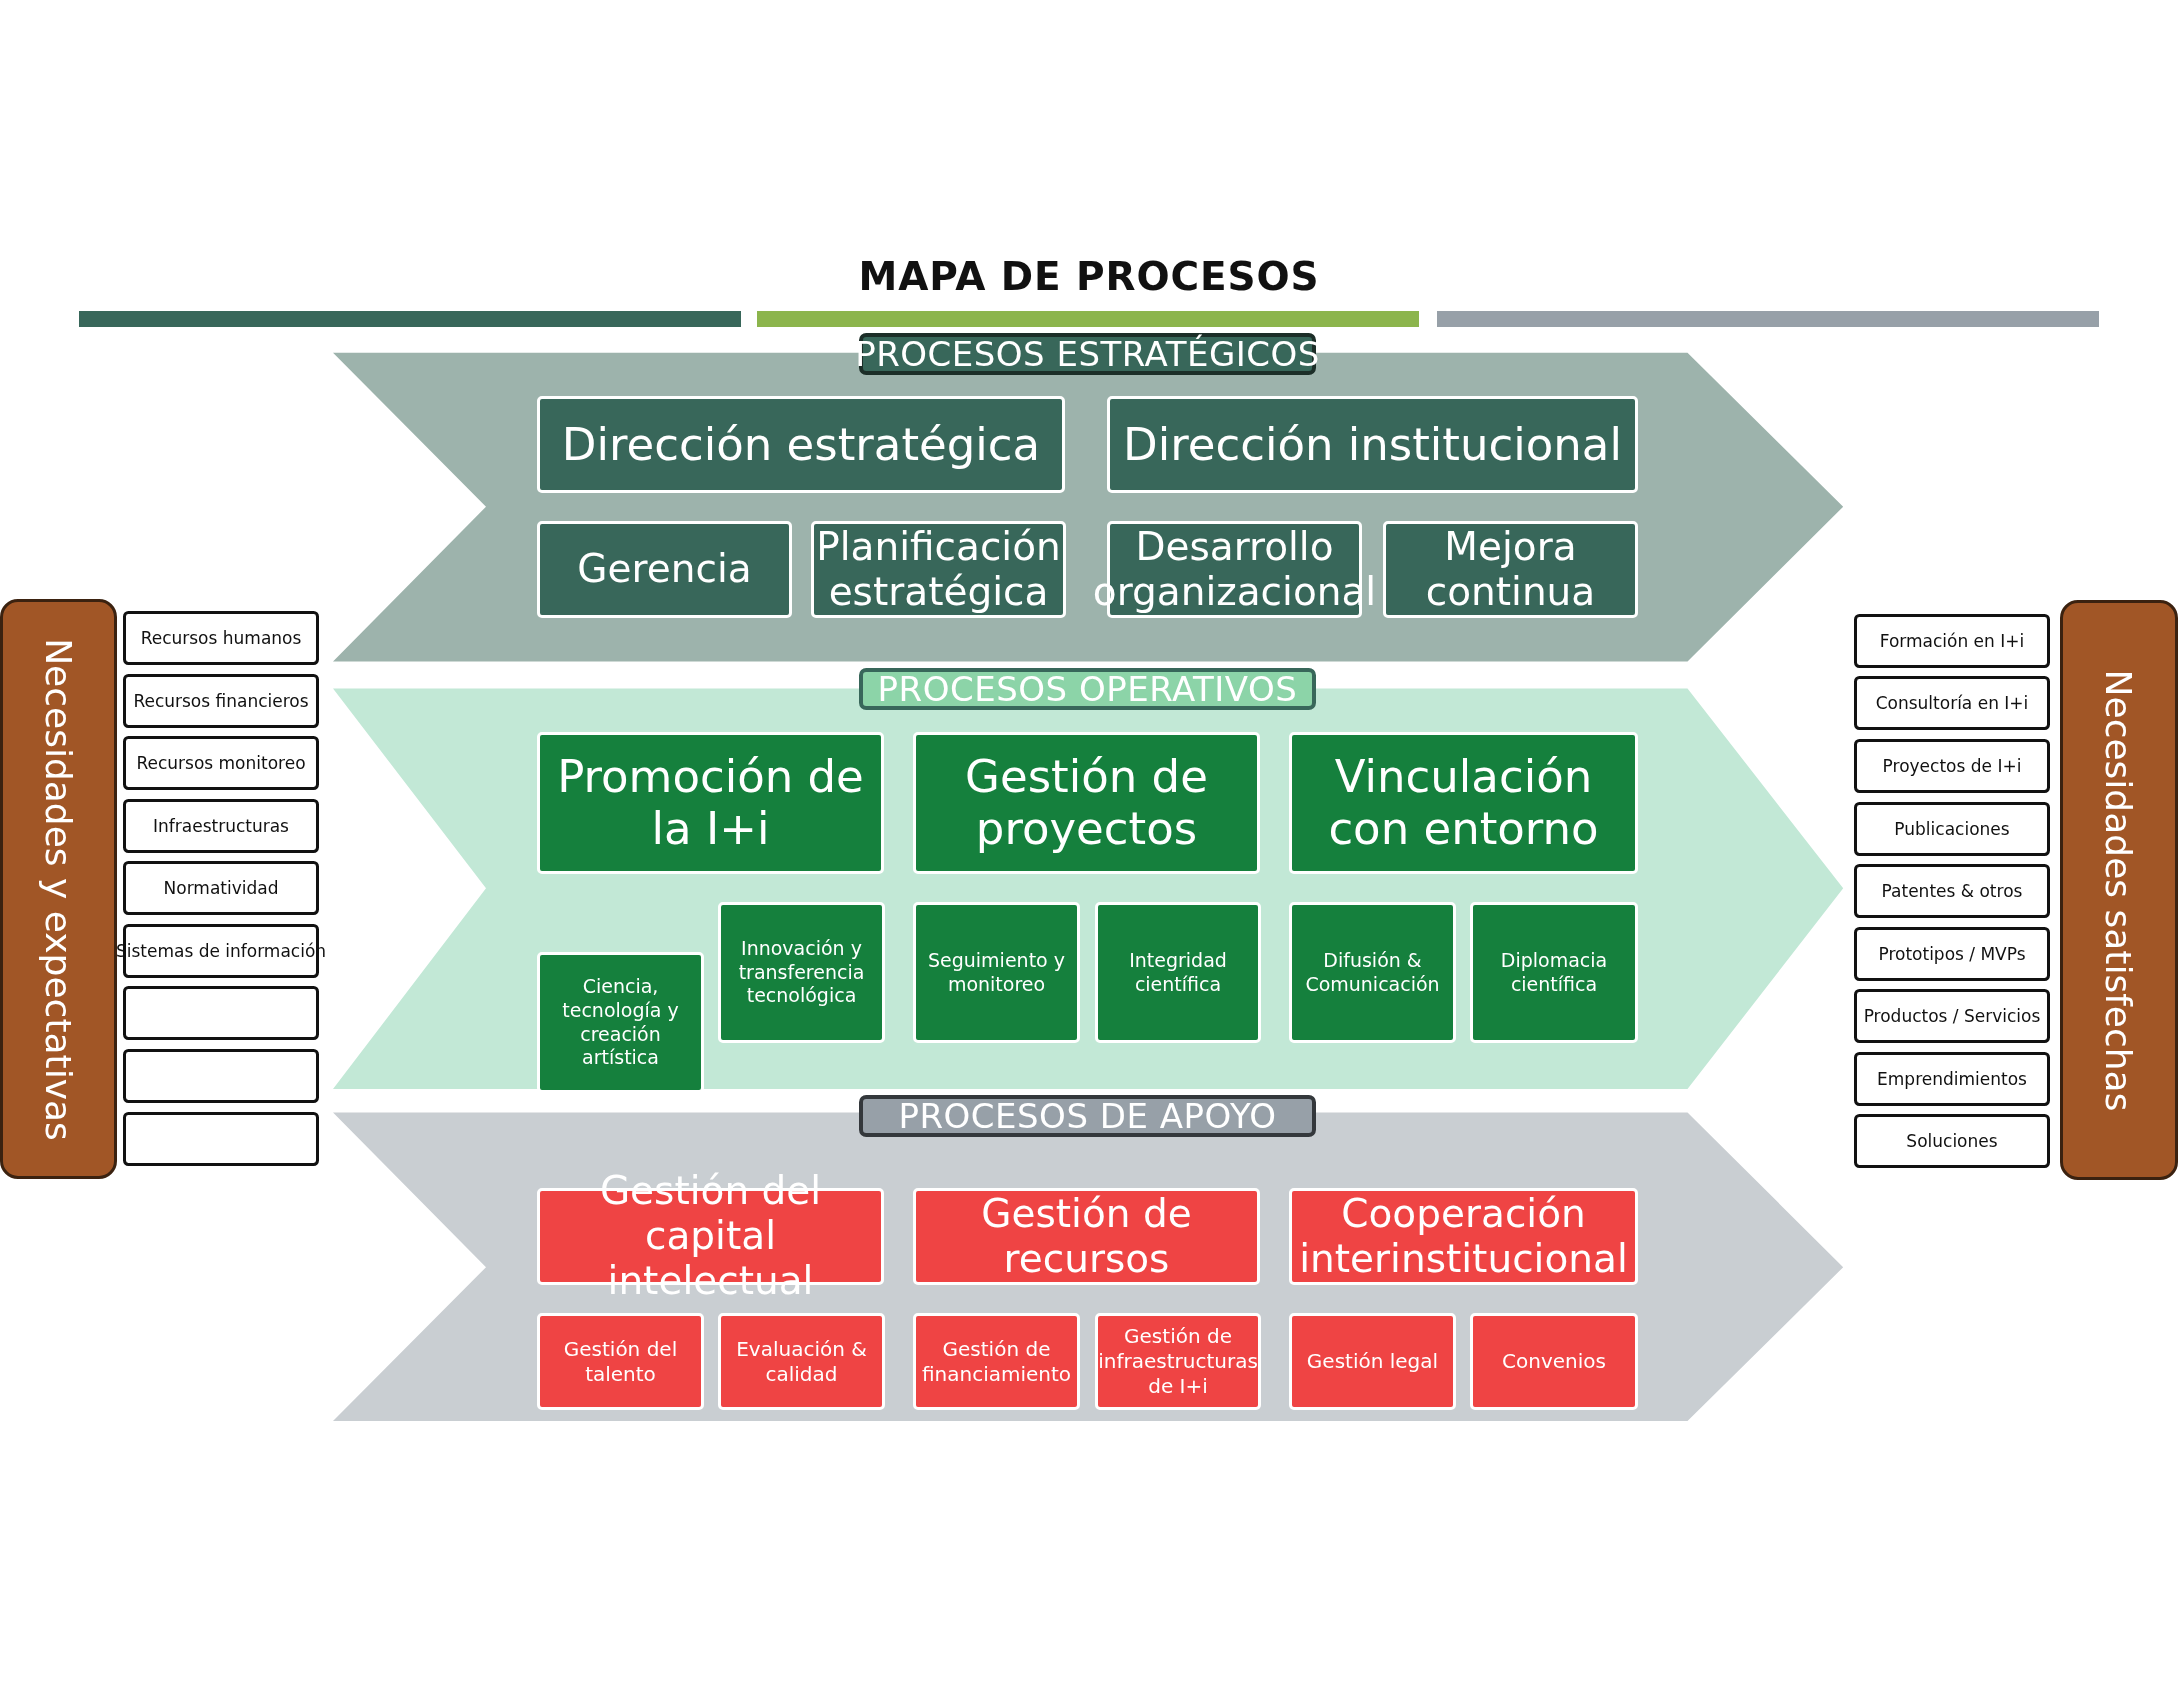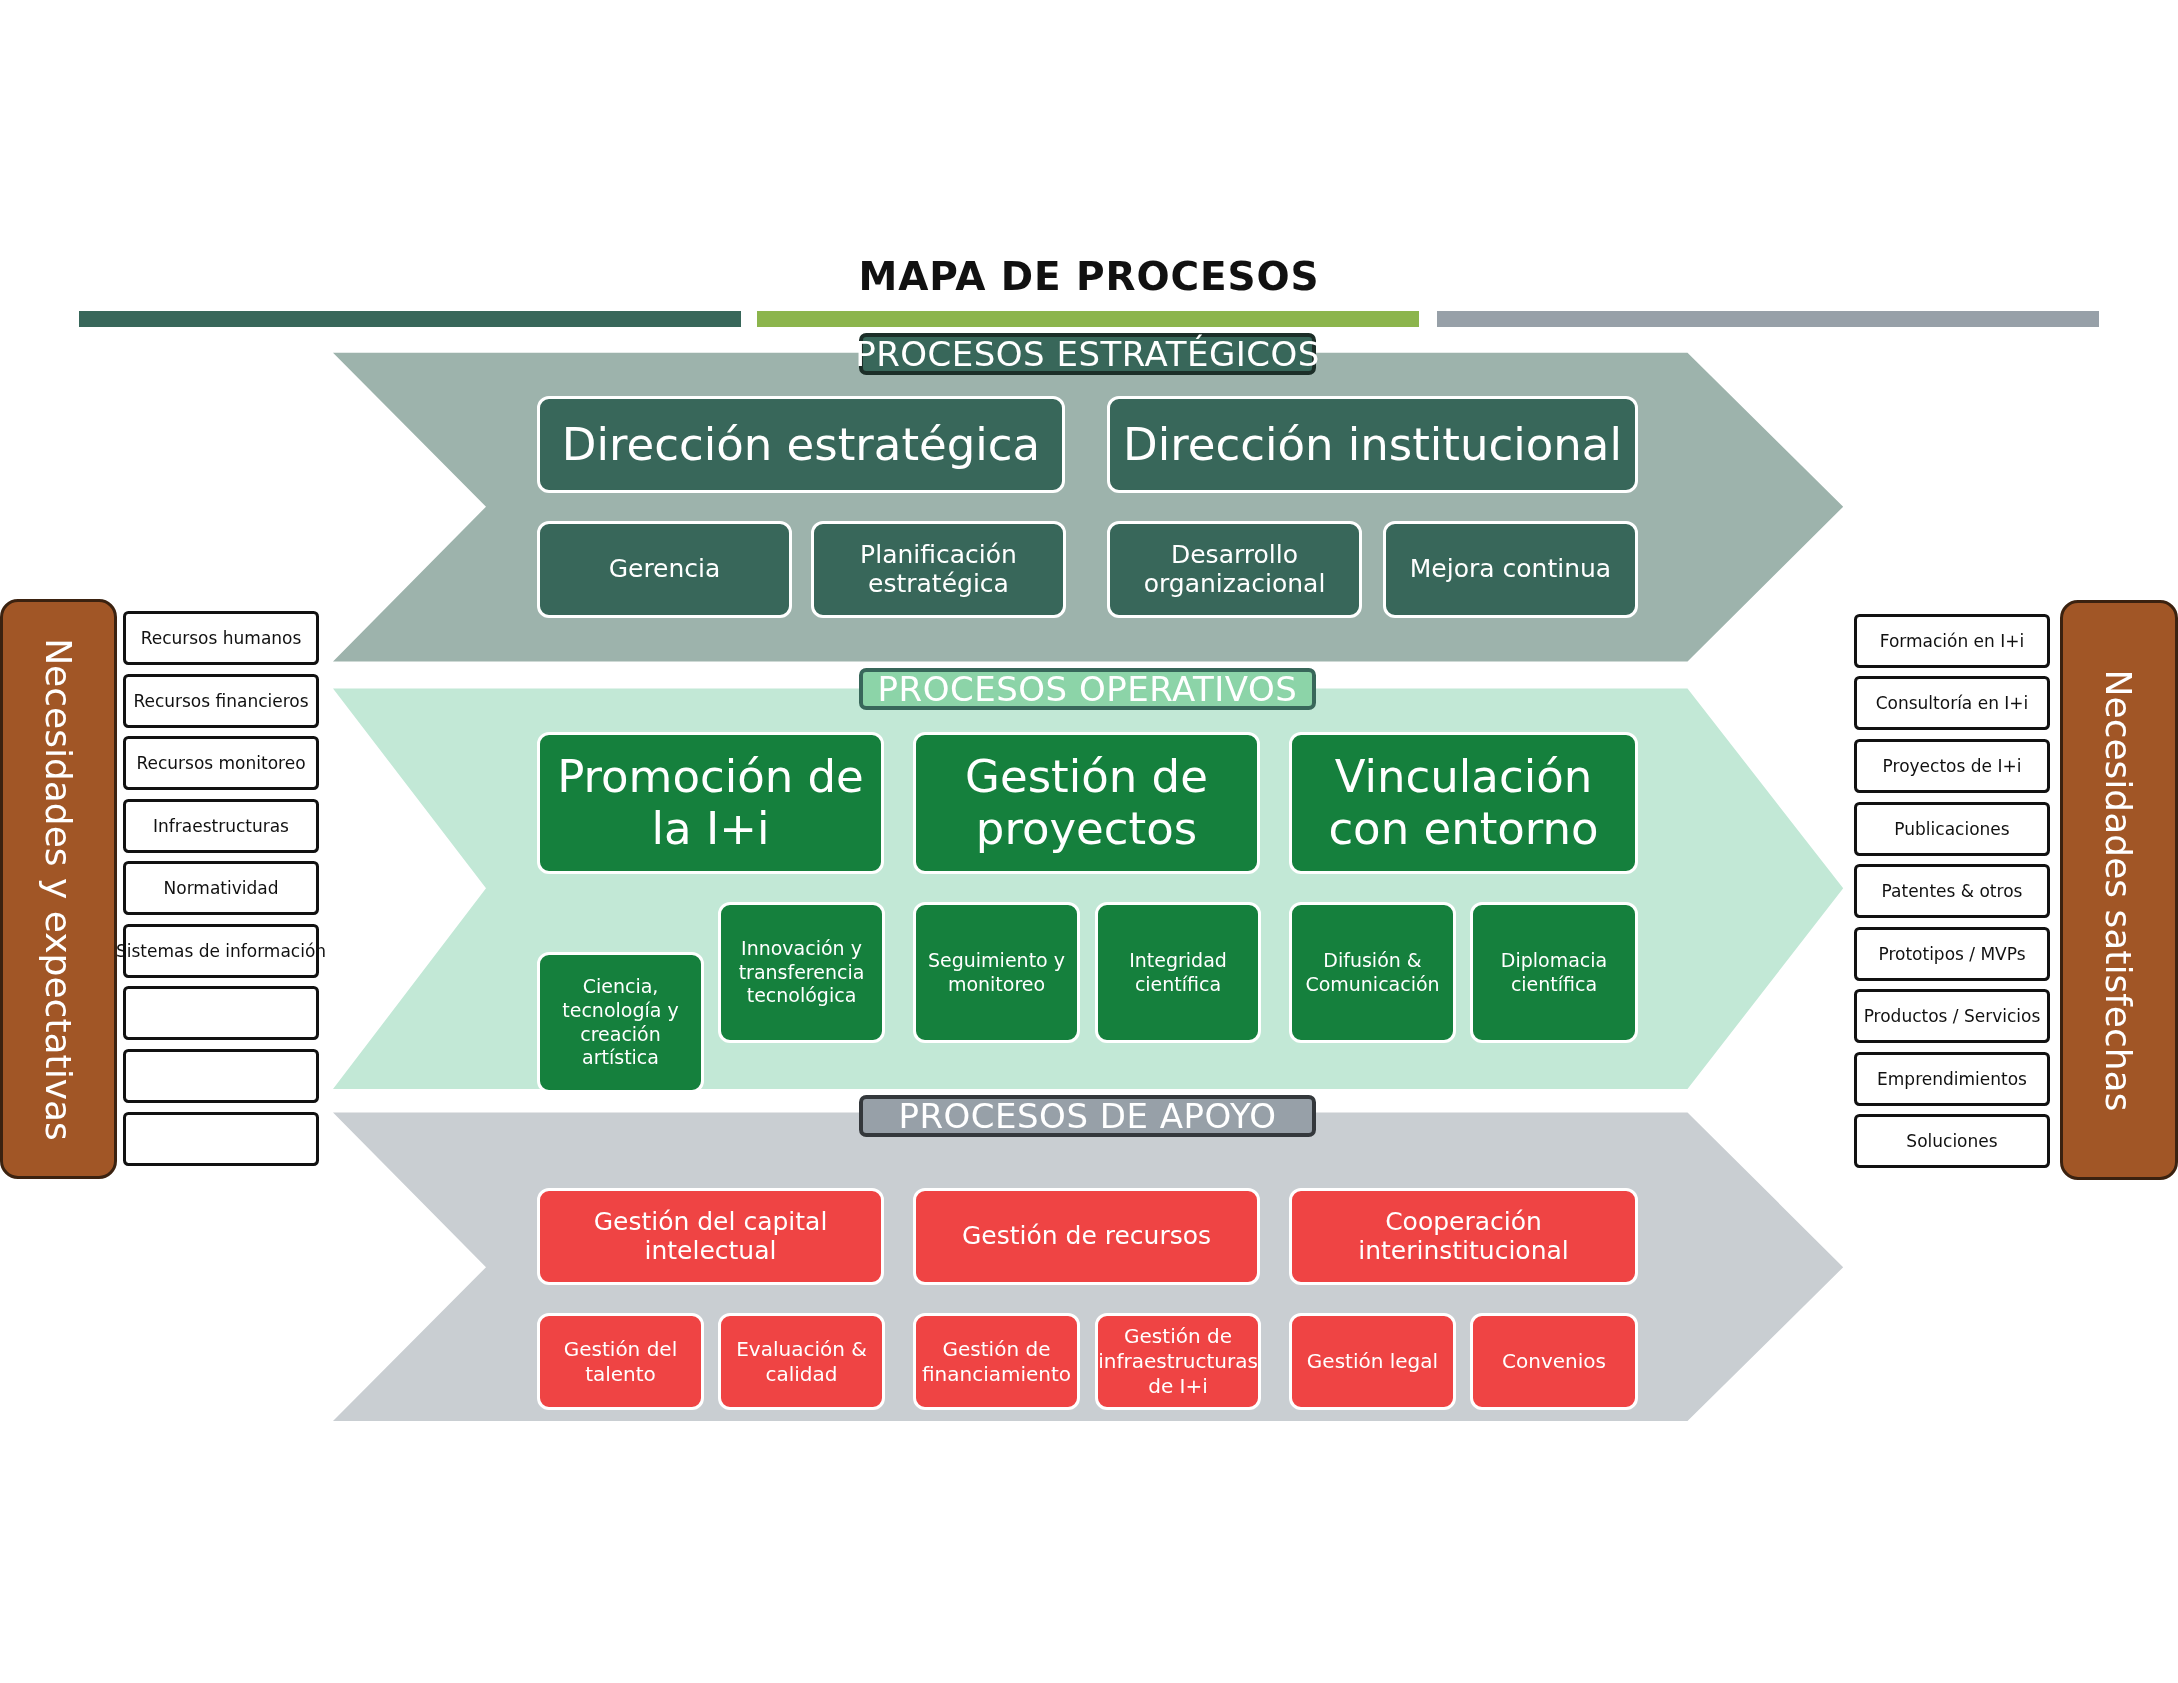--- a/index.html
+++ b/index.html
@@ -3,27 +3,27 @@
 <meta charset="utf-8">
 <style>
   html, body { margin:0; padding:0; }
   body { width:2178px; height:1683px; background:#ffffff; position:relative; overflow:hidden;
          font-family:"DejaVu Sans", "Liberation Sans", sans-serif; }
   .abs { position:absolute; box-sizing:border-box; }
   .title { left:0; width:2178px; top:254px; text-align:center; font-size:39px; font-weight:bold; color:#111; letter-spacing:0.9px; }
   .bar { height:16px; top:311px; }
   svg.chev { position:absolute; left:0; top:0; }
   .lbl { border:4.5px solid; border-radius:7.2px; color:#fff; font-size:34px; display:flex; align-items:center; justify-content:center; white-space:nowrap; letter-spacing:0.5px; }
-  .box { border:3.6px solid #fff; border-radius:12px; color:#fff; display:flex; align-items:center; justify-content:center; text-align:center; line-height:1.15; padding:3.6px; }
+  .box { border:3.6px solid #fff; border-radius:5px; color:#fff; display:flex; align-items:center; justify-content:center; text-align:center; line-height:1.15; padding:3.6px; }
   .strat { background:#38675a; }
   .oper { background:#15803d; }
   .supp { background:#ef4444;margin-top:32px; }
   .big { font-size:45px; }
   .bigop { font-size:45px; }
-  .mid { font-size:25px; }
+  .mid { font-size:39px; }
   .small { font-size:19px; line-height:1.25; }
   .smallsup { font-size:20px; line-height:1.25; }
   .side { background:#a15626; border:3.6px solid #3b2210; border-radius:18px; color:#fff; display:flex; align-items:center; justify-content:center; }
   .side span { font-size:36px; white-space:nowrap; }
   .lbox { background:#fff; border:3.6px solid #111; border-radius:5.4px; display:flex; align-items:center; justify-content:center; font-size:17px; color:#111; white-space:nowrap; }
 </style>
 </head>
 <body>
 
 <div class="abs title">MAPA DE PROCESOS</div>

